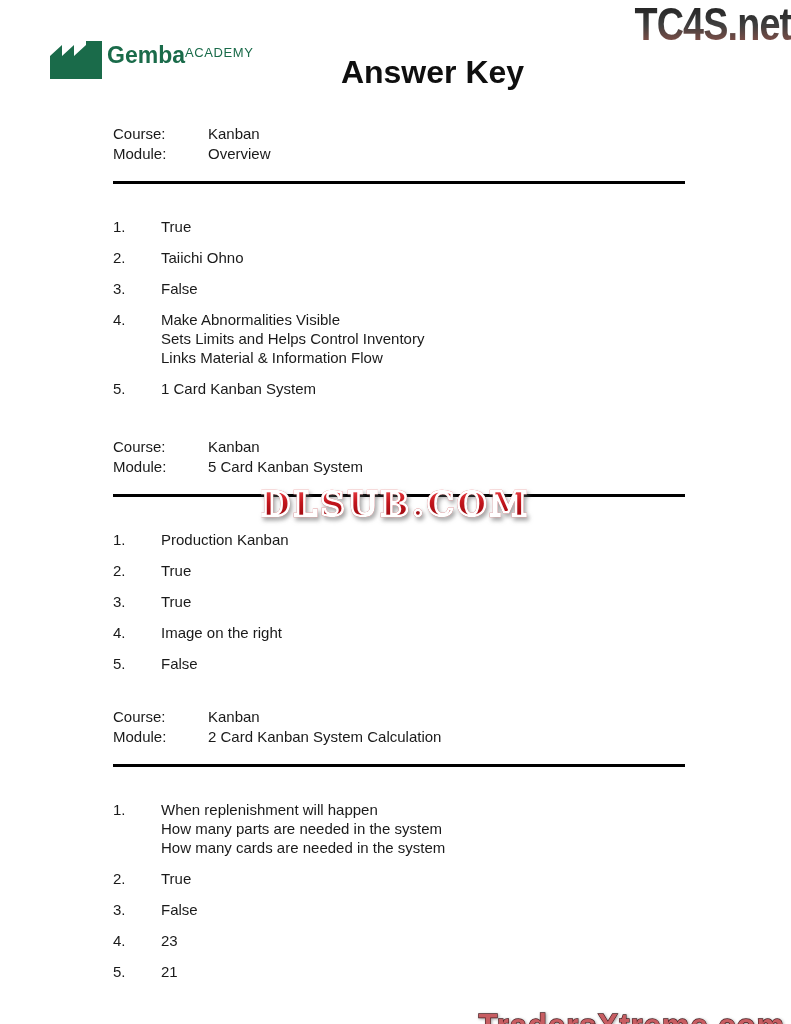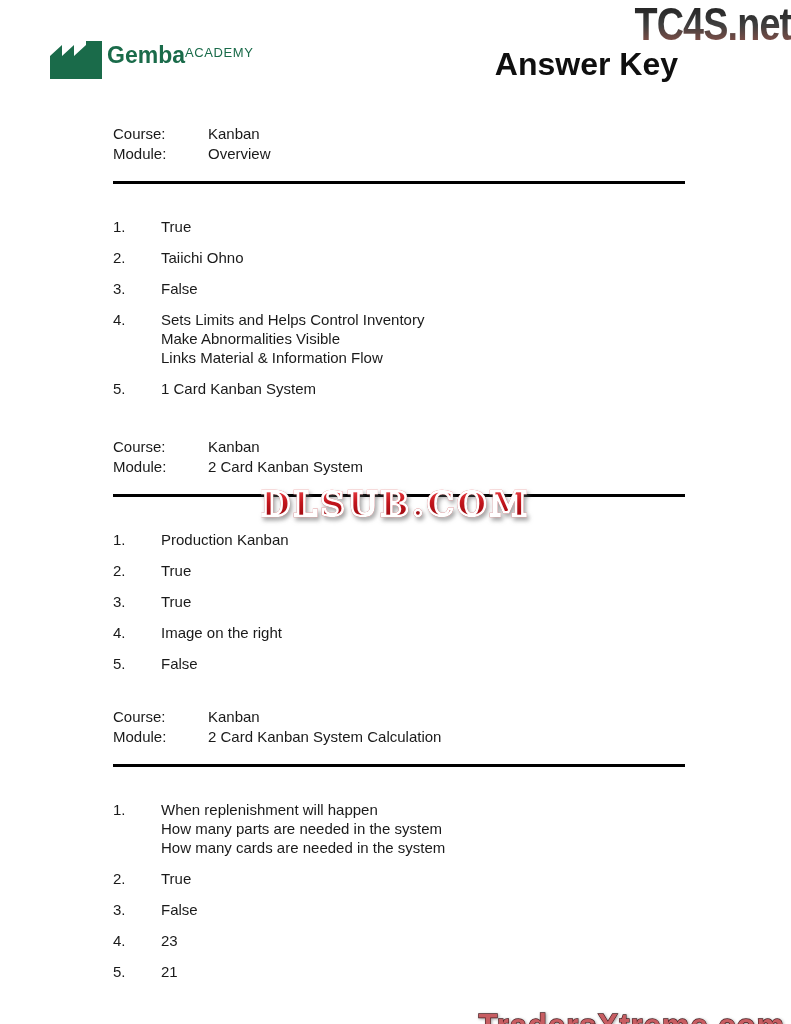--- a/index.html
+++ b/index.html
@@ -21,22 +21,22 @@
 
   
   .logo { position:absolute; left:50px; top:40px; display:flex; align-items:flex-start; gap:5px; }
   .logo svg { width:52px; height:41px; display:block; }
   .logo-text { display:flex; flex-direction:row; padding-top:5px; }
   .logo-name { font-size:23px; font-weight:bold; color:var(--logo-green,#1a6b4a); line-height:21px; }
   .logo-sub  { font-size:13px; font-weight:normal; color:var(--logo-green,#1a6b4a); letter-spacing:0.6px; line-height:15px;text-align:right; }
 
   
   .page-title {
-    position:absolute; left:150px; right:150px; top:46px; margin:0;
-    text-align:right; font-size:32px; font-weight:bold; color:#0f0f0f;
+    position:absolute; left:150px; right:150px; top:46px; margin:8px;
+    text-align:center; font-size:32px; font-weight:bold; color:#0f0f0f;
     transform:translateX(37px); letter-spacing:0px;
   }
 
   
   #sections { position:absolute; inset:0;border-radius:23px; }
   .section { position:absolute; left:113px; width:572px; }
   .section.s1 { top:124px; }
   .section.s2 { top:437px; }
   .section.s3 { top:707px; }
 
@@ -119,42 +119,42 @@
           </div>
           <div class="answer">
             <span class="answer-num">3.</span>
             <span class="answer-text">
               <div>False</div>
             </span>
           </div>
           <div class="answer">
             <span class="answer-num">4.</span>
             <span class="answer-text">
+              <div>Make Abnormalities Visible</div>
               <div>Sets Limits and Helps Control Inventory</div>
-              <div>Make Abnormalities Visible</div>
               <div>Links Material &amp; Information Flow</div>
             </span>
           </div>
           <div class="answer">
             <span class="answer-num">5.</span>
             <span class="answer-text">
               <div>1 Card Kanban System</div>
             </span>
           </div>
         </div>
   </div>
 
   <div class="section s2">
     <div class="course-row">
       <span class="course-label">Course:</span>
       <span class="course-value">Kanban</span>
     </div>
     <div class="course-row">
       <span class="course-label">Module:</span>
-      <span class="module-value">2 Card Kanban System</span>
+      <span class="module-value">5 Card Kanban System</span>
     </div>
     <div class="rule"></div>
     <div class="answers">
           <div class="answer">
             <span class="answer-num">1.</span>
             <span class="answer-text">
               <div>Production Kanban</div>
             </span>
           </div>
           <div class="answer">

